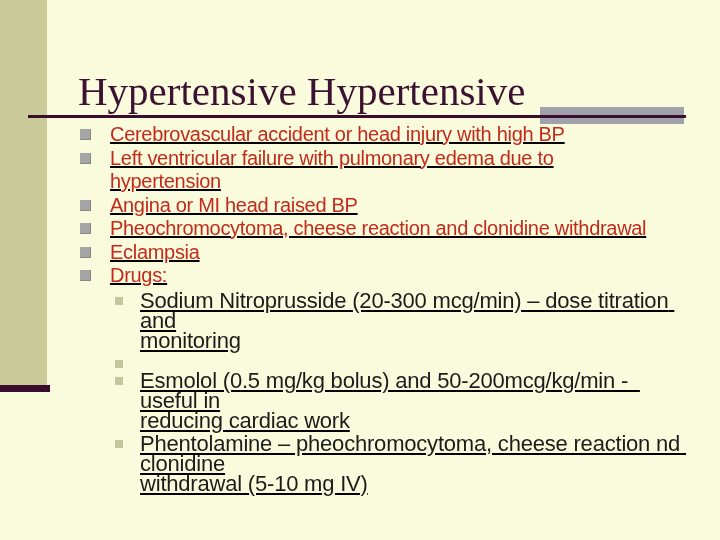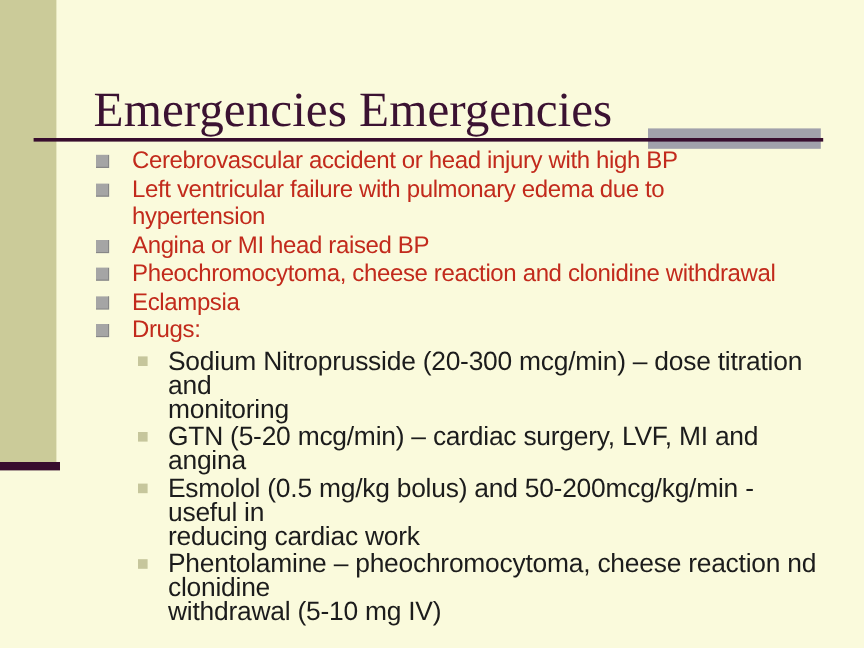--- a/index.html
+++ b/index.html
@@ -30,21 +30,21 @@
     background:var(--gray-accent,#A1A1AB);
   }
   .title-rule{
     position:absolute;left:28px;top:115px;width:658px;height:3px;
     background:var(--accent-dark,#2E1430);
   }
   .content{
     position:absolute;left:80px;top:123px;width:616px;
   }
   ul.bullet-list{list-style:none;margin:0;padding:0;}
-  ul.bullet-list li{display:flex;align-items:flex-start;}
+  ul.bullet-list li{display:flex;align-items:flex-start;text-decoration:underline;}
   .sq{flex:0 0 auto;display:inline-block;}
   .sq.main{
     width:11px;height:11px;margin:6px 19px 0 0;
     background:var(--bullet-square,#A5A5A5);
     box-shadow:inset -1px -1px 0 rgba(0,0,0,0.18);
   }
   .sq.sub{
     width:8px;height:8px;margin:6px 17px 0 0;
     background:var(--sub-bullet-square,#C6C69C);
   }
@@ -59,21 +59,21 @@
     font-size:22px;line-height:20px;letter-spacing:-0.2px;
     color:var(--sub-text,#1C1C1C);
   }
 </style>
 </head>
 <body style="--background: #FAFADC; --side-band: #CBCB99; --accent-dark: #380D2E; --title-text: #3B1232; --bullet-text: #C22A1C; --sub-text: #1C1C1C; --gray-accent: #A1A1AB; --bullet-square: #A5A5A5; --sub-bullet-square: #C6C69C;">
 
 <div class="side-band"></div>
 <div class="side-band-cap"></div>
 
-<h1 class="slide-title">Emergencies Emergencies</h1>
+<h1 class="slide-title">Hypertensive Hypertensive</h1>
 
 <div class="gray-accent"></div>
 <div class="title-rule"></div>
 
 <div class="content">
   <ul class="bullet-list main-list">
       <li>
         <span class="sq main"></span>
         <span class="li-text">Cerebrovascular accident or head injury with high BP</span>
       </li>
@@ -98,21 +98,20 @@
         <span class="li-text">Drugs:</span>
       </li>
     </ul>
   <ul class="bullet-list sub-list">
       <li>
         <span class="sq sub"></span>
         <span class="li-text">Sodium Nitroprusside (20-300 mcg/min) – dose titration and<br>monitoring</span>
       </li>
       <li>
         <span class="sq sub"></span>
-        <span class="li-text">GTN (5-20 mcg/min) – cardiac surgery, LVF, MI and angina</span>
       </li>
       <li>
         <span class="sq sub"></span>
         <span class="li-text">Esmolol (0.5 mg/kg bolus) and 50-200mcg/kg/min -  useful in<br>reducing cardiac work</span>
       </li>
       <li>
         <span class="sq sub"></span>
         <span class="li-text">Phentolamine – pheochromocytoma, cheese reaction nd clonidine<br>withdrawal (5-10 mg IV)</span>
       </li>
     </ul>

